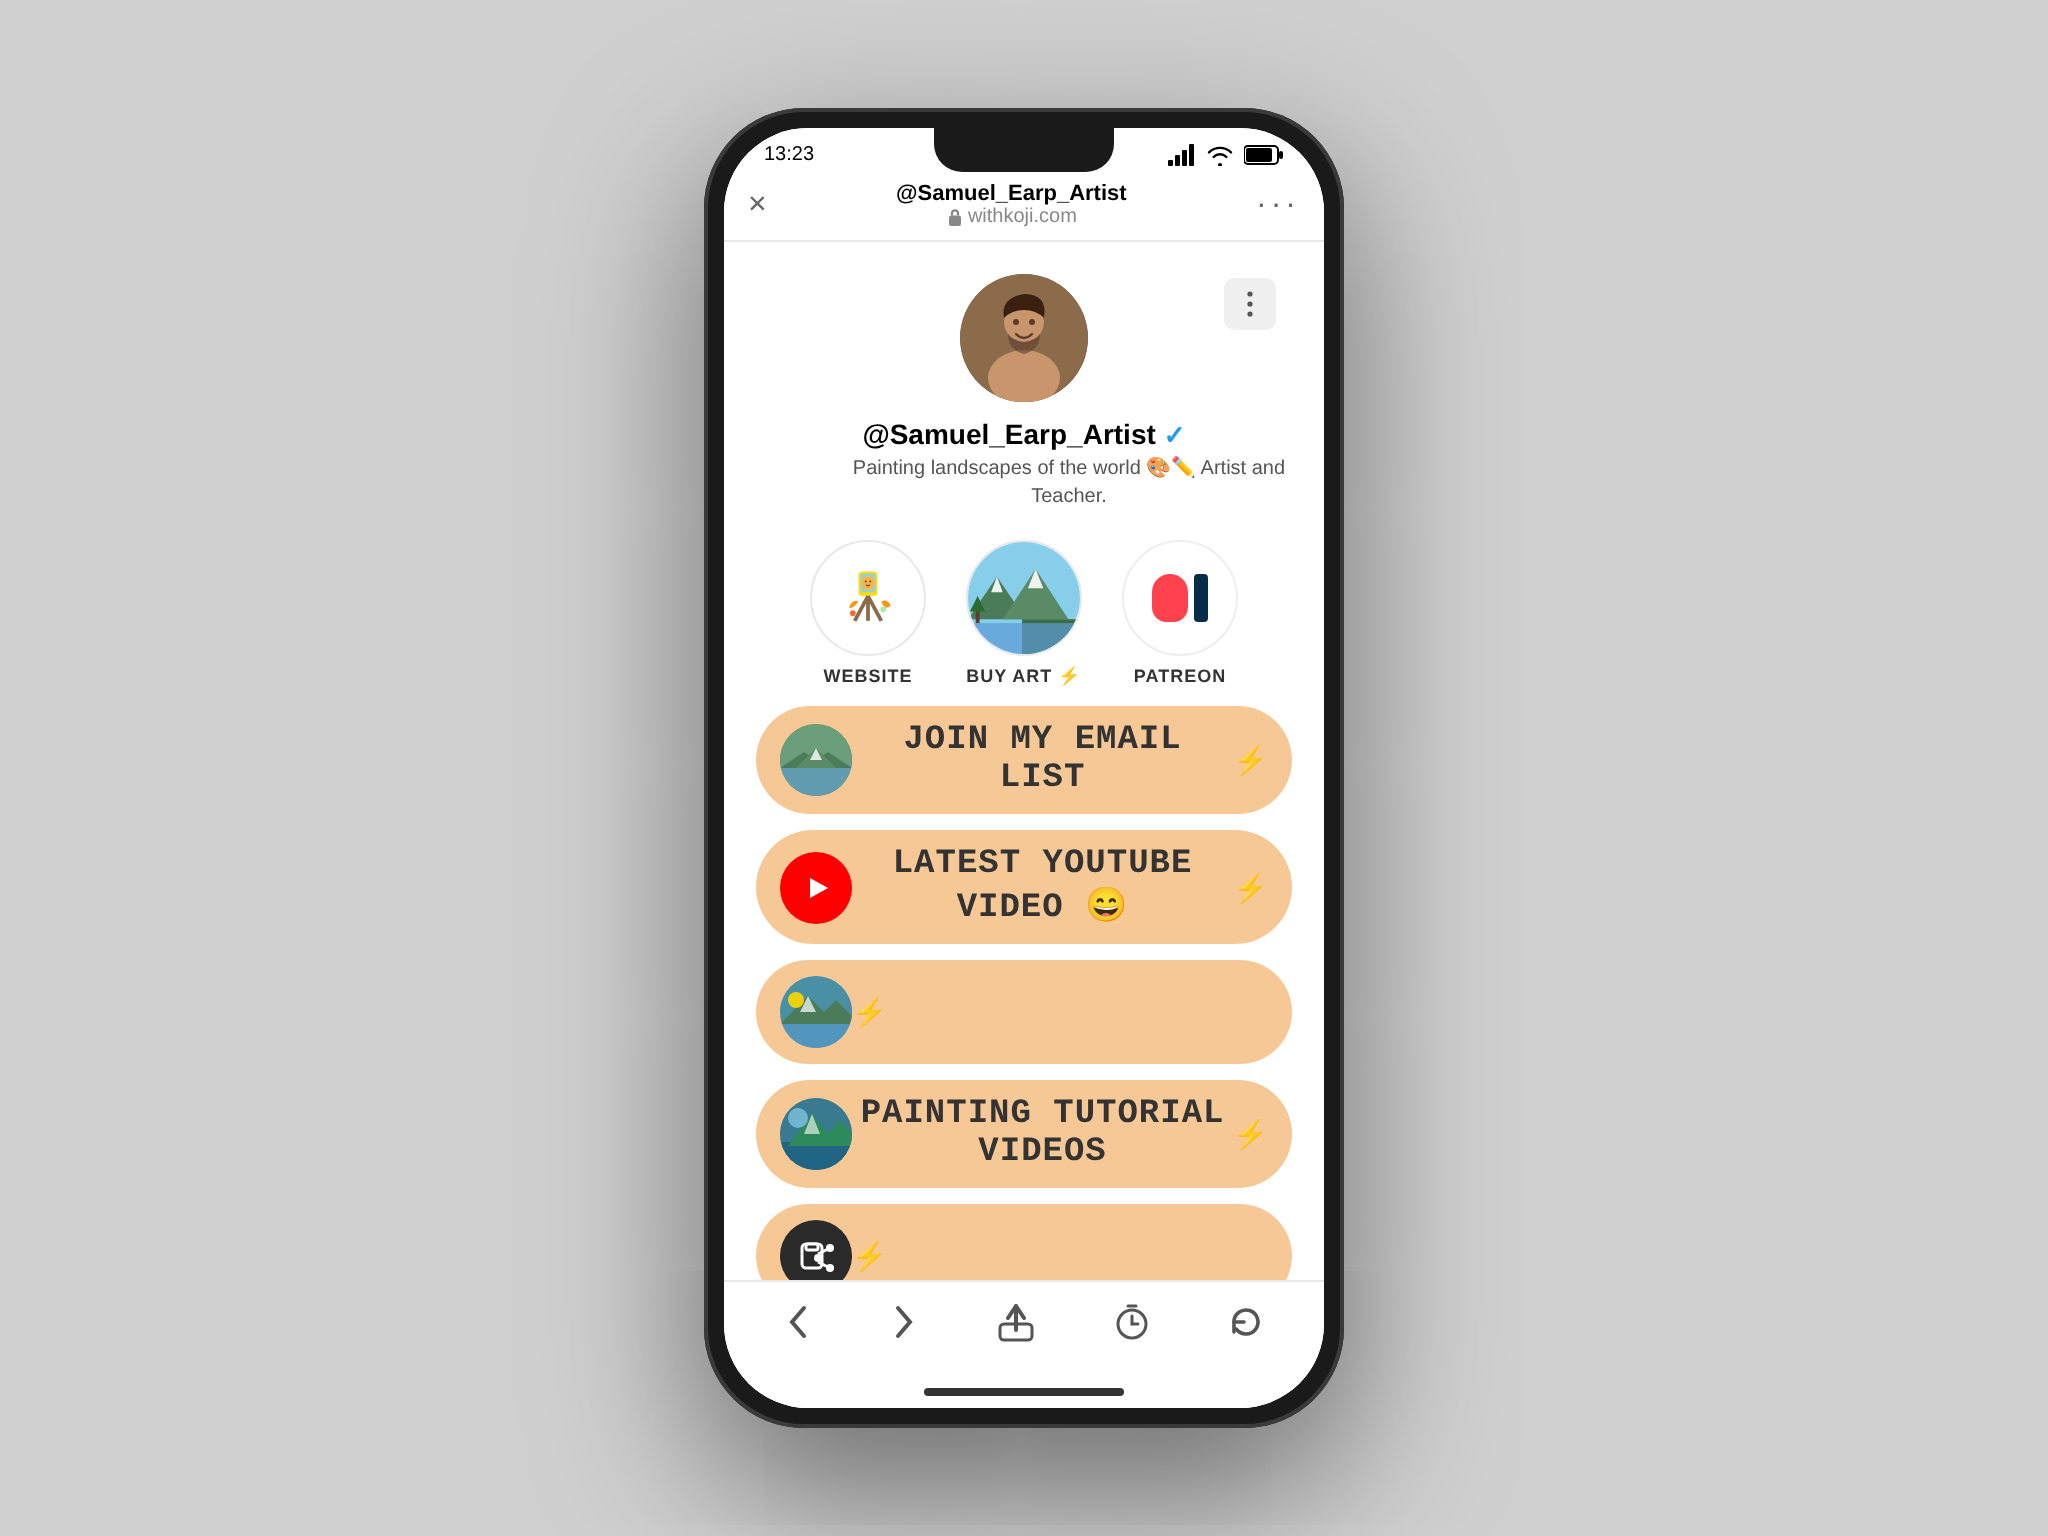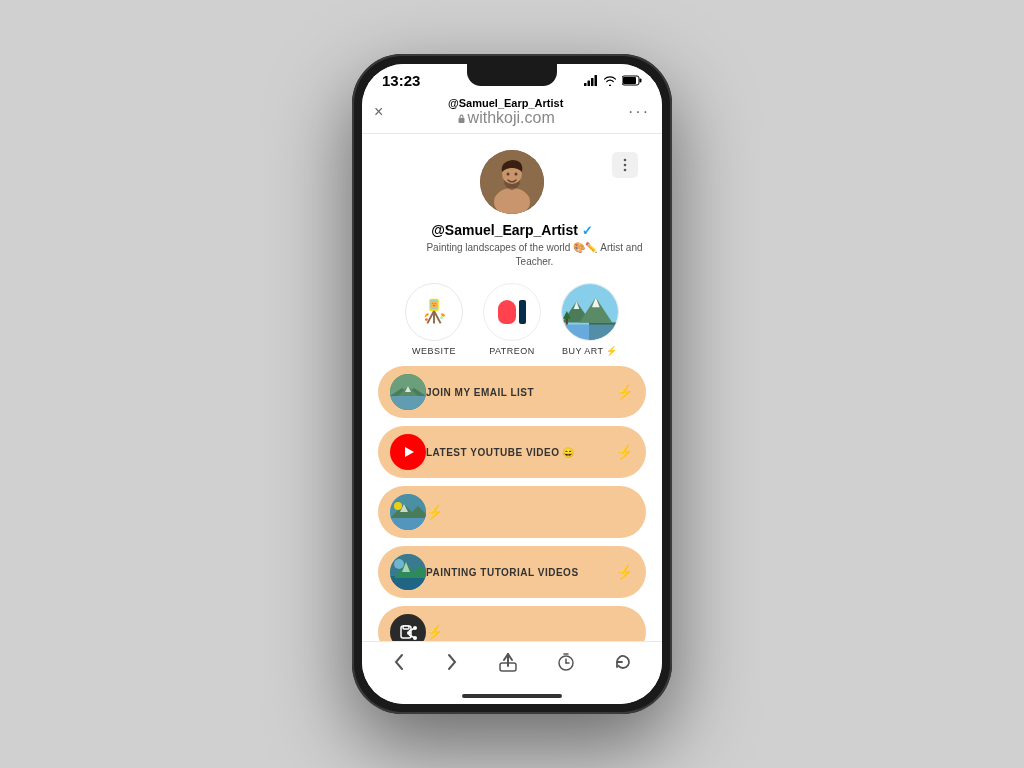--- a/index.html
+++ b/index.html
@@ -38,22 +38,22 @@
     .status-bar {
       background: #fff;
       display: flex;
       justify-content: space-between;
       align-items: center;
       padding: 8px 20px 4px;
       flex-shrink: 0;
     }
 
     .status-time {
-      font-size: 15px;
-      font-weight: 700;
+      font-size: 10px;
+      font-weight: 400;
       color: #000;
     }
 
     .status-icons {
       display: flex;
       align-items: center;
       gap: 5px;
     }
 
     .status-icons svg {
@@ -97,21 +97,21 @@
       flex: 1;
     }
 
     .browser-username {
       font-size: 11px;
       font-weight: 600;
       color: #000;
     }
 
     .browser-domain {
-      font-size: 16px;
+      font-size: 10px;
       color: #888;
       display: flex;
       align-items: center;
       gap: 2px;
     }
 
     .browser-menu {
       font-size: 16px;
       color: #666;
       letter-spacing: 2px;
@@ -218,21 +218,21 @@
       overflow: hidden;
     }
 
     .icon-circle.patreon-circle {
       background: #fff;
       border: 1px solid #eee;
     }
 
     .icon-label {
       font-size: 9px;
-      font-weight: 400;
+      font-weight: 700;
       color: #333;
       letter-spacing: 0.5px;
       text-transform: uppercase;
     }
 
     
     .patreon-logo {
       display: flex;
       align-items: center;
       gap: 3px;
@@ -291,25 +291,27 @@
     .link-icon.painting-vid {
       background: linear-gradient(135deg, #4a8fa0, #2c6b7a);
     }
 
     .link-icon.affiliate {
       background: #2a2a2a;
     }
 
     .link-text {
       flex: 1;
-      font-size: 10px;
+      text-align: center;
+      font-size: 17px;
       font-weight: 700;
       color: #333;
       letter-spacing: 0.5px;
       text-transform: uppercase;
+      font-family: Liberation Mono, monospace;
     }
 
     .link-arrow {
       font-size: 14px;
       color: #555;
       font-weight: 700;
     }
 
     
     .bottom-nav {
@@ -449,49 +451,49 @@
               <path d="M10 25 Q12 20 15 22 Q12 26 10 25" fill="#FF8C00" opacity="0.9"></path>
               <path d="M27 22 Q30 20 32 24 Q29 27 27 22" fill="#FF8C00" opacity="0.9"></path>
               <circle cx="12" cy="28" r="1.5" fill="#FF4500" opacity="0.8"></circle>
               <circle cx="28" cy="26" r="1.5" fill="#90EE90" opacity="0.8"></circle>
             </svg>
           </div>
           <span class="icon-label">WEBSITE</span>
         </div>
 
         <div class="icon-item">
+          <div class="icon-circle" style="overflow:hidden; padding:0;">
+            <svg width="58" height="58" viewBox="0 0 58 58">
+
+              <rect width="58" height="58" fill="#87CEEB"></rect>
+
+              <polygon points="0,40 15,18 30,40" fill="#4a7c59"></polygon>
+              <polygon points="18,40 35,14 52,40" fill="#5a8a66"></polygon>
+              <polygon points="28,58 28,40 58,40 58,58" fill="#3d6b42"></polygon>
+
+              <rect x="0" y="42" width="58" height="16" fill="#5B9BD5" opacity="0.7"></rect>
+
+              <polygon points="15,18 12,26 18,26" fill="#fff" opacity="0.9"></polygon>
+              <polygon points="35,14 31,24 39,24" fill="#fff" opacity="0.9"></polygon>
+
+              <rect x="4" y="34" width="2" height="8" fill="#5C3D2E"></rect>
+              <polygon points="5,28 1,36 9,36" fill="#2d6b30"></polygon>
+            </svg>
+          </div>
+          <span class="icon-label">BUY ART ⚡</span>
+        </div>
+
+        <div class="icon-item">
           <div class="icon-circle patreon-circle">
             <div class="patreon-logo">
               <div class="patreon-p"></div>
               <div class="patreon-bar"></div>
             </div>
           </div>
           <span class="icon-label">PATREON</span>
-        </div>
-
-        <div class="icon-item">
-          <div class="icon-circle" style="overflow:hidden; padding:0;">
-            <svg width="58" height="58" viewBox="0 0 58 58">
-
-              <rect width="58" height="58" fill="#87CEEB"></rect>
-
-              <polygon points="0,40 15,18 30,40" fill="#4a7c59"></polygon>
-              <polygon points="18,40 35,14 52,40" fill="#5a8a66"></polygon>
-              <polygon points="28,58 28,40 58,40 58,58" fill="#3d6b42"></polygon>
-
-              <rect x="0" y="42" width="58" height="16" fill="#5B9BD5" opacity="0.7"></rect>
-
-              <polygon points="15,18 12,26 18,26" fill="#fff" opacity="0.9"></polygon>
-              <polygon points="35,14 31,24 39,24" fill="#fff" opacity="0.9"></polygon>
-
-              <rect x="4" y="34" width="2" height="8" fill="#5C3D2E"></rect>
-              <polygon points="5,28 1,36 9,36" fill="#2d6b30"></polygon>
-            </svg>
-          </div>
-          <span class="icon-label">BUY ART ⚡</span>
         </div>
 
       </div>
 
       <div class="link-button">
         <div class="link-icon landscape">
           <svg width="36" height="36" viewBox="0 0 36 36">
             <rect width="36" height="36" rx="18" fill="#6B9E7A"></rect>
             <rect x="0" y="20" width="36" height="16" rx="0" fill="#5B9BD5" opacity="0.6"></rect>
             <polygon points="0,22 12,14 18,18 24,14 36,22" fill="#4a7c59"></polygon>

